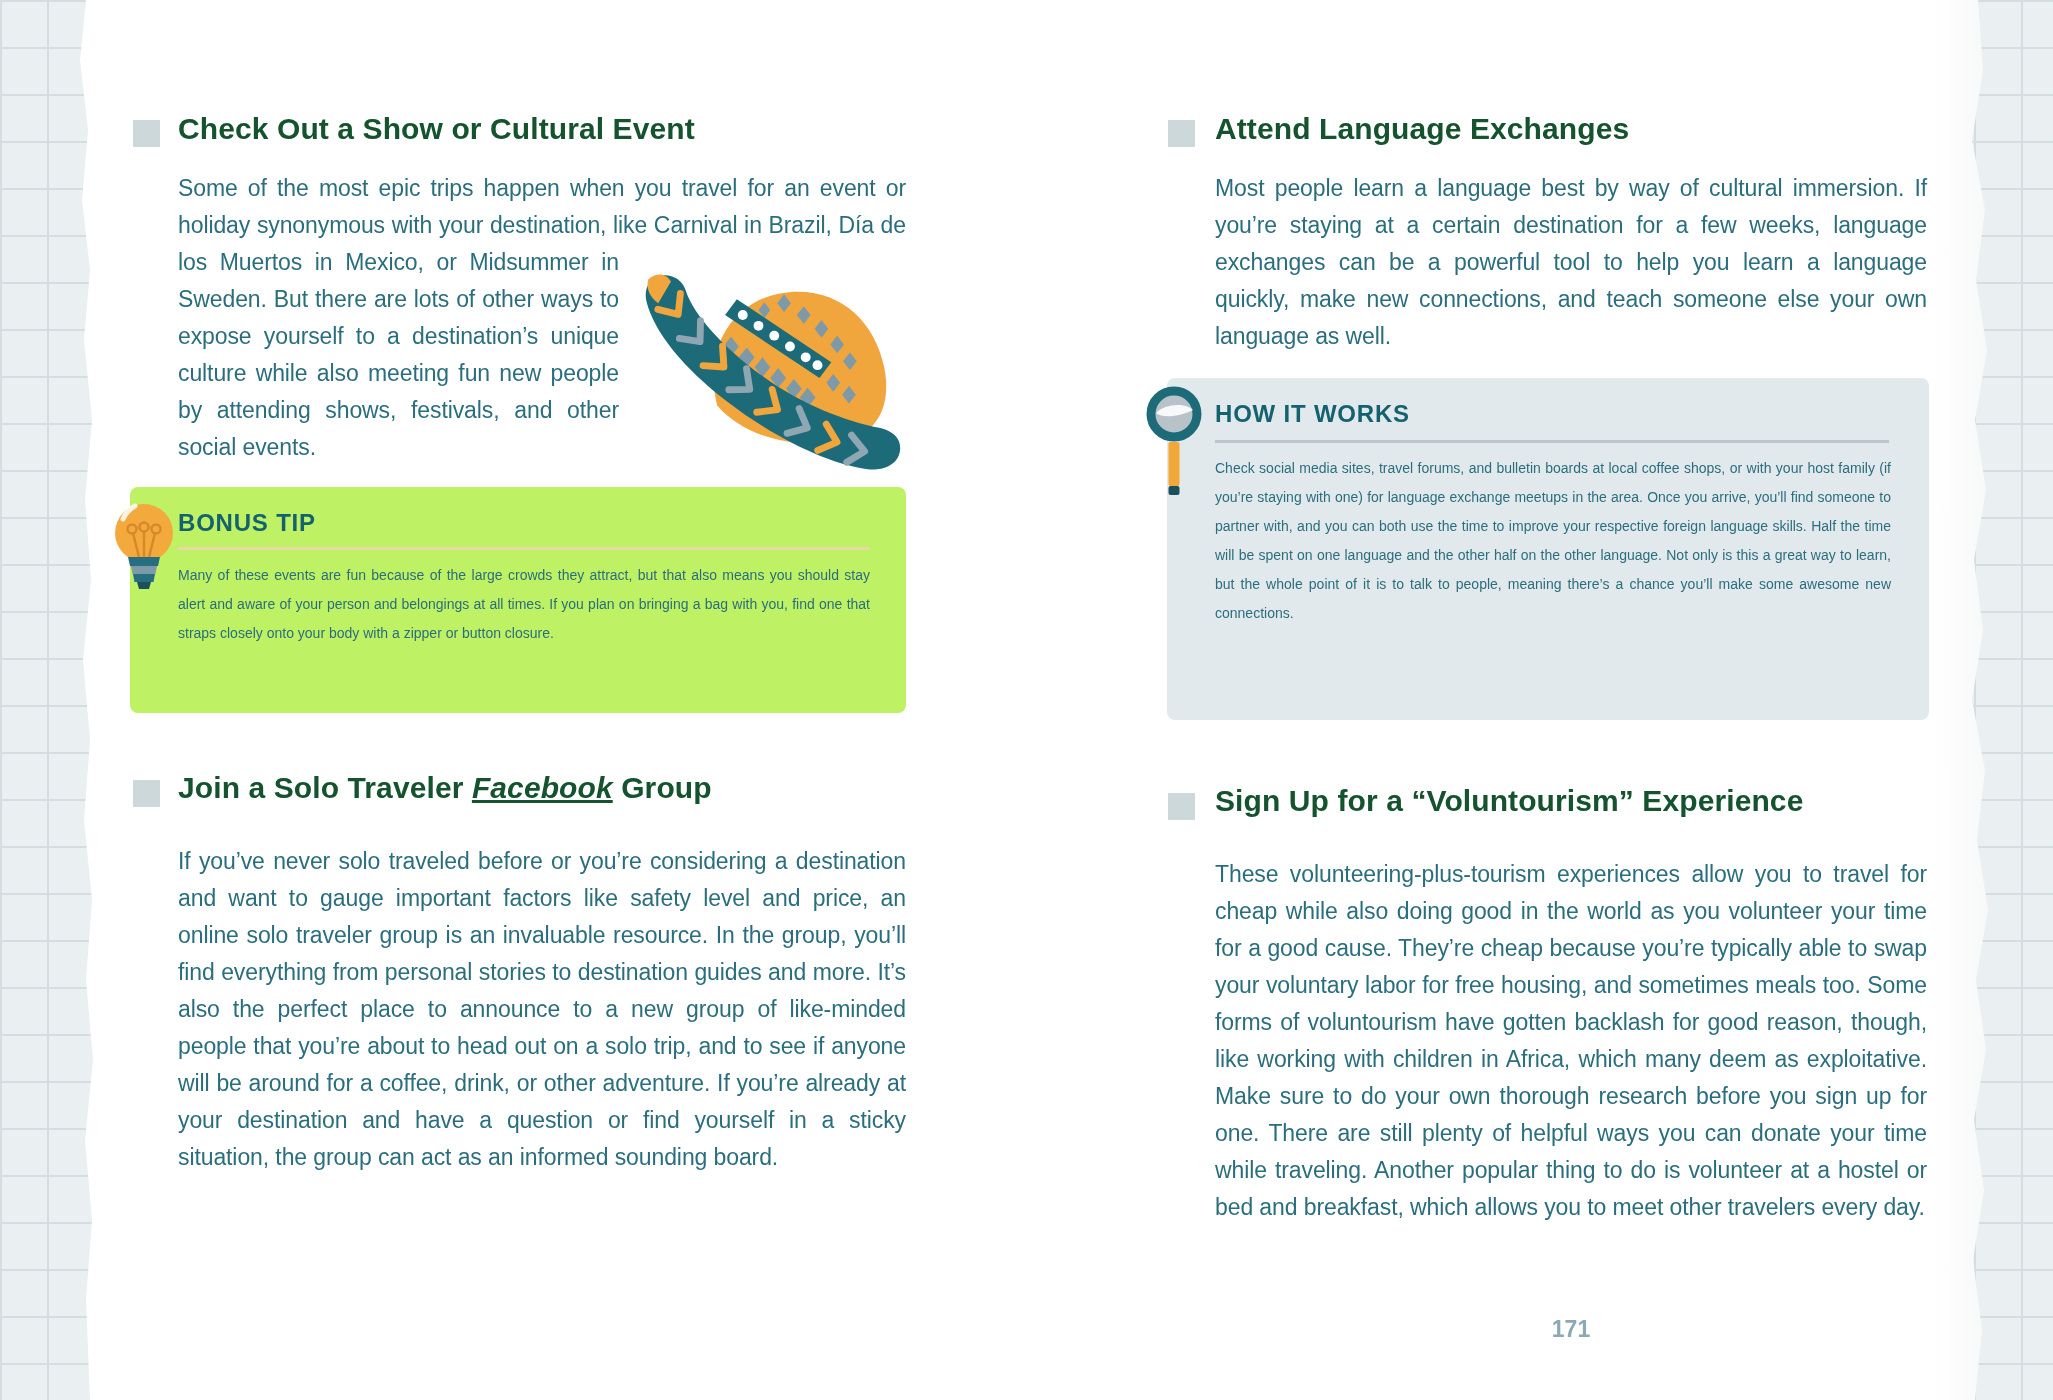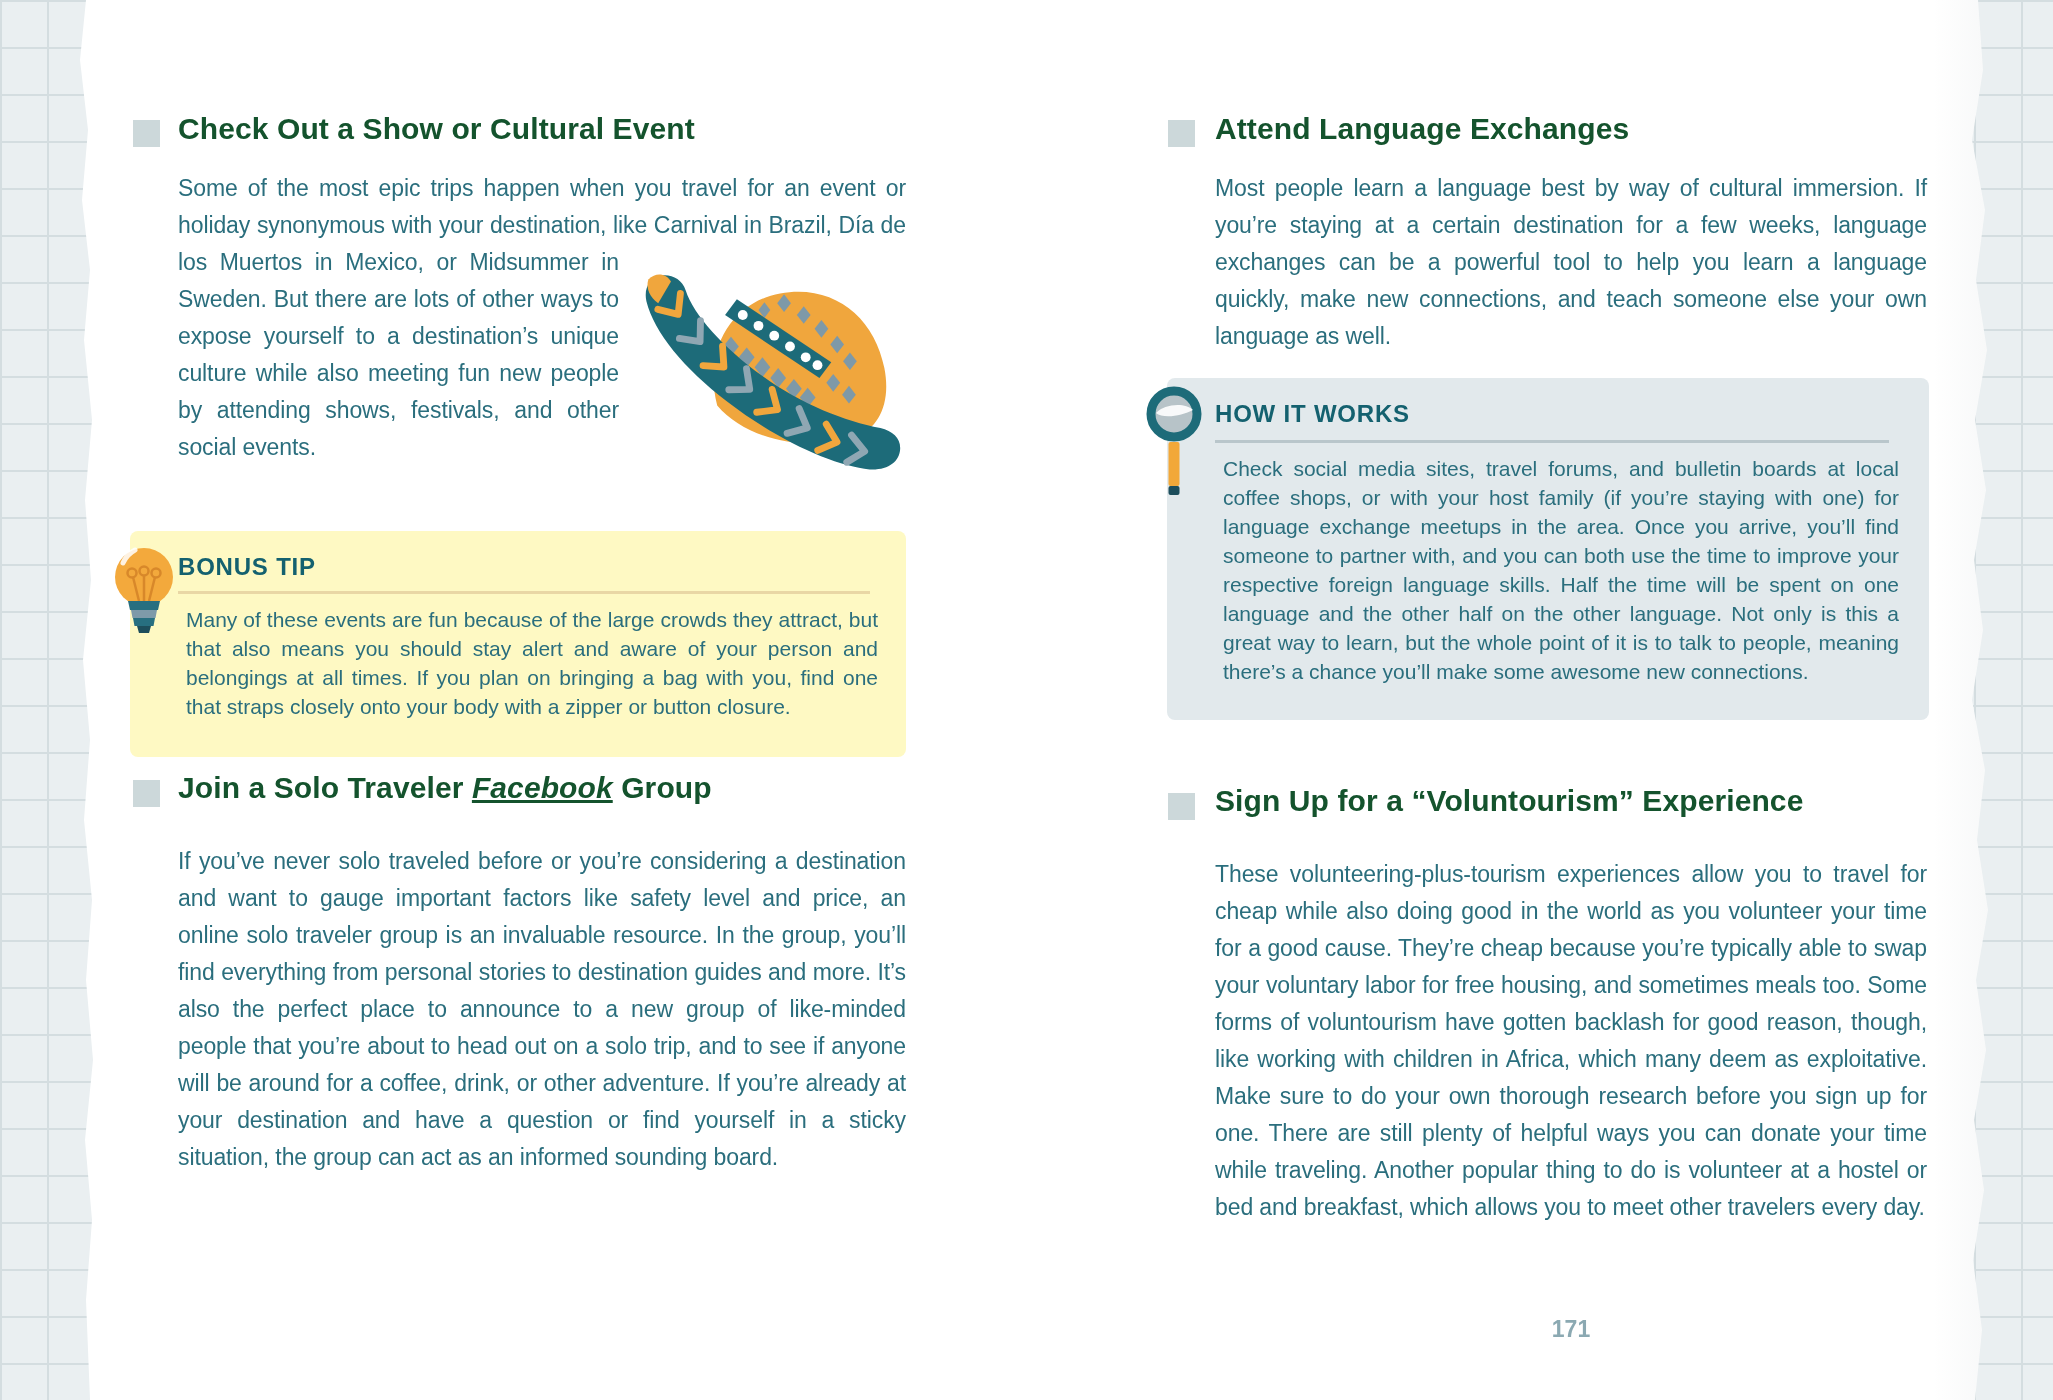--- a/index.html
+++ b/index.html
@@ -42,32 +42,32 @@
   h2.sec em { font-style: italic; text-decoration: underline; }
 
   .body-text {
     margin: 0; font-size: 23px; line-height: 37px; color: #2a6e7d;
     text-align: justify; letter-spacing: -0.1px;
   }
 
   .callout {
     border-radius: 8px;
   }
-  .callout.cream { background: #fef9c3; margin-top: 44px; }
+  .callout.cream { background: #bef264; }
   .callout.gray  { background: #e2e9ec; }
   .callout-title {
     position: absolute; left: 48px; top: 22px; margin: 0;
     font-size: 24px; font-weight: 700; letter-spacing: 0.8px; color: #14616f;
   }
   .callout-rule { position: absolute; left: 48px; height: 3px; }
   .callout-rule.cream { background: #e9d7a5; top: 60px; right: 36px; }
   .callout-rule.gray  { background: #b9c6cb; top: 62px; right: 40px; }
   .callout-body {
-    position: absolute; left: 56px; margin: 0;
-    font-size: 21px; line-height: 29px; color: #2a6e7d; text-align: justify;
+    position: absolute; left: 48px; margin: 0;
+    font-size: 14px; line-height: 29px; color: #2a6e7d; text-align: justify;
   }
 
   .page-number {
     font-size: 23px; font-weight: 700; color: #8ba9b2; text-align: center;
   }
 
   .sombrero-float {
     float: right; width: 295px; height: 336px;
     shape-outside: inset(80px 0 0 8px);
   }

